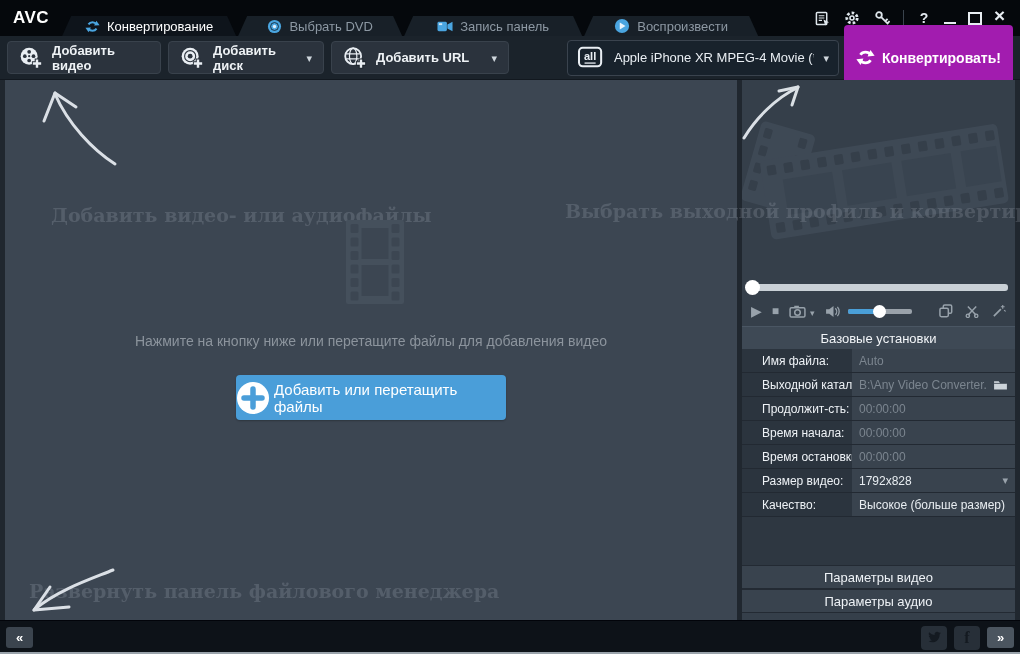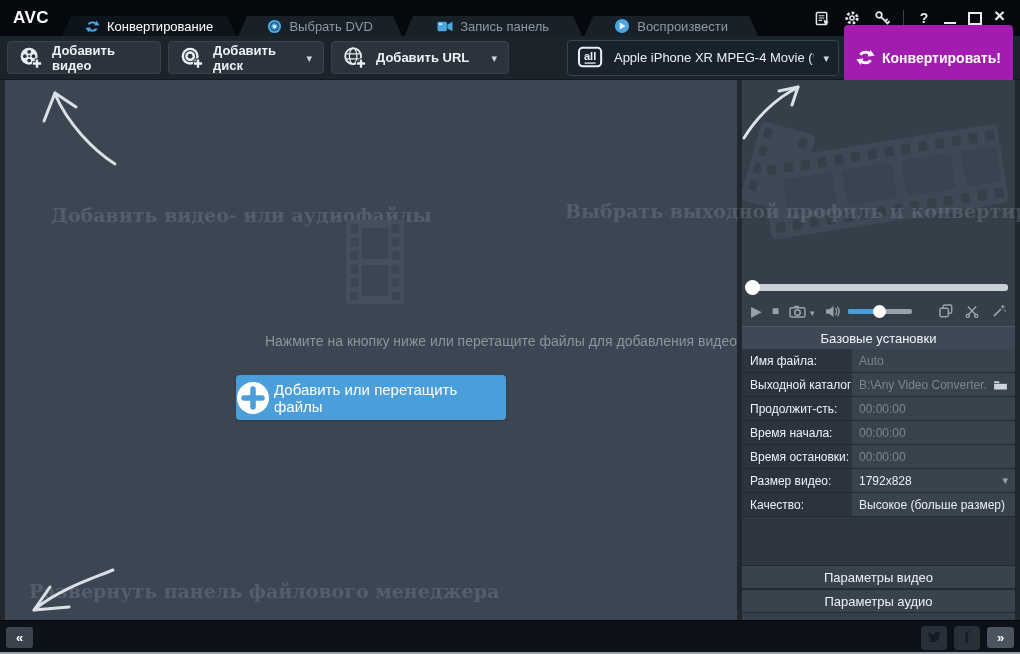--- a/index.html
+++ b/index.html
@@ -47,21 +47,21 @@
   .edge{width:5px;background:#20272f;}
   .main{width:732px;position:relative;background:#3c4652;}
   .divider{width:5px;background:#20272f;}
   .panel{width:273px;background:#353f4a;display:flex;flex-direction:column;position:relative;}
   .wm{position:absolute;font-family:"DejaVu Serif","Liberation Serif",serif;font-weight:bold;
       font-size:19px;color:rgba(205,216,228,0.17);white-space:nowrap;pointer-events:none;}
   .wm.add{left:46px;top:124px;}
   .wm.fm{left:24px;top:500px;}
   .wm.profile-wm{left:565px;top:120px;z-index:6;}
   .overlay{position:absolute;left:0;top:0;pointer-events:none;}
-  .hint{position:absolute;left:0;right:0;top:253px;text-align:right;color:#8c949d;font-size:14px;}
+  .hint{position:absolute;left:0;right:0;top:253px;text-align:center;color:#8c949d;font-size:14px;}
   .addfiles{position:absolute;left:231px;top:295px;width:270px;height:45px;background:#4a9ed9;
             border-radius:4px;display:flex;align-items:center;justify-content:center;gap:4px;
             color:#fff;font-size:15px;cursor:default;box-shadow:0 1px 2px rgba(0,0,0,.25);}
   .filmicon{position:absolute;left:328px;top:140px;}
   
   .preview{height:198px;position:relative;}
   .seekrow{height:18px;padding:0 7px;display:flex;align-items:center;position:relative;}
   .seektrack{height:7px;background:#c9d0d6;border-radius:3px;flex:1;}
   .seekknob{position:absolute;left:3px;top:2px;width:15px;height:15px;border-radius:50%;background:#ffffff;}
   .controls{height:30px;display:flex;align-items:center;padding:0 9px;color:#98a2ab;gap:10px;}
@@ -70,21 +70,21 @@
   .stop-g{font-size:12px;line-height:1;color:#98a2ab;}
   .cam-caret::after{content:"▾";font-size:9px;color:#98a2ab;}
   .vol{width:64px;height:5px;background:#9aa2aa;border-radius:2px;position:relative;}
   .volfill{width:45%;height:5px;background:#4a9fd8;border-radius:2px;}
   .volknob{position:absolute;left:40%;top:-4px;width:13px;height:13px;border-radius:50%;background:#fff;}
   .ctrl-right{margin-left:auto;display:flex;align-items:center;gap:12px;}
   .settings-header{height:22px;background:#3e4955;border-top:1px solid #4a5663;color:#f2f5f8;
             font-size:13px;display:flex;align-items:center;justify-content:center;}
   .settings{background:#222932;}
   .srow{display:grid;grid-template-columns:110px 1fr;height:23px;margin-bottom:1px;}
-  .slabel{background:#2b343e;color:#eef2f6;font-size:12px;display:flex;align-items:center;padding-left:8px;white-space:nowrap;}
+  .slabel{background:#2b343e;color:#eef2f6;font-size:12px;display:flex;align-items:center;padding-left:20px;white-space:nowrap;}
   .svalue{background:#39434e;color:#e8edf1;font-size:12px;display:flex;align-items:center;
           padding:0 7px;gap:6px;white-space:nowrap;overflow:hidden;}
   .svalue.muted{color:#7b858f;}
   .svalue .tail{margin-left:auto;display:flex;align-items:center;}
   .svalue .caret::after{color:#9aa3ac;}
   .filler{flex:1;background:#2e3741;}
   .parambar{height:22px;background:#39434e;border-top:1px solid #232a33;border-bottom:1px solid #232a33;
             color:#eef2f6;font-size:13px;display:flex;align-items:center;justify-content:center;cursor:default;}
   .panel-pad{height:7px;background:#353f4a;}
   

